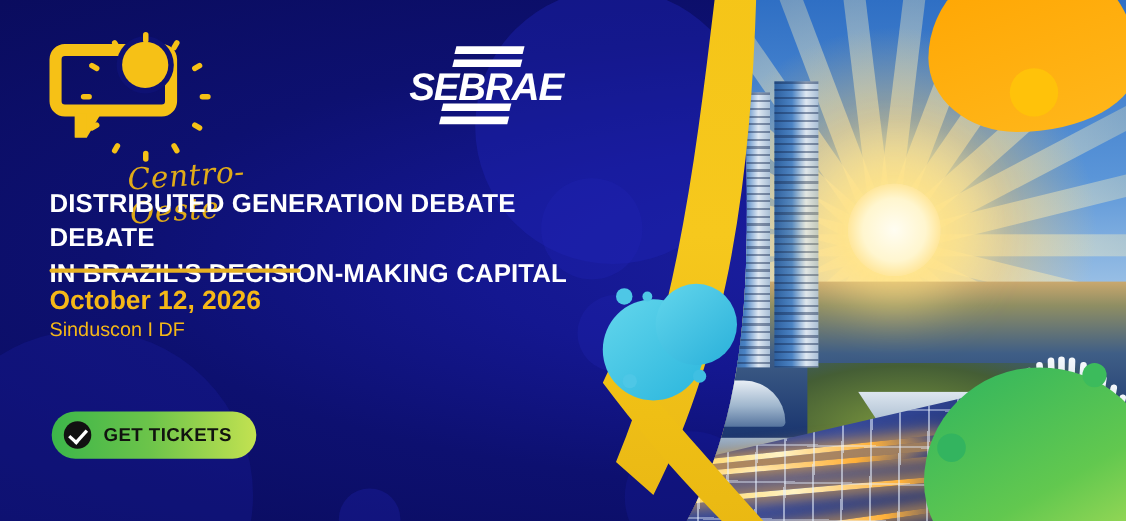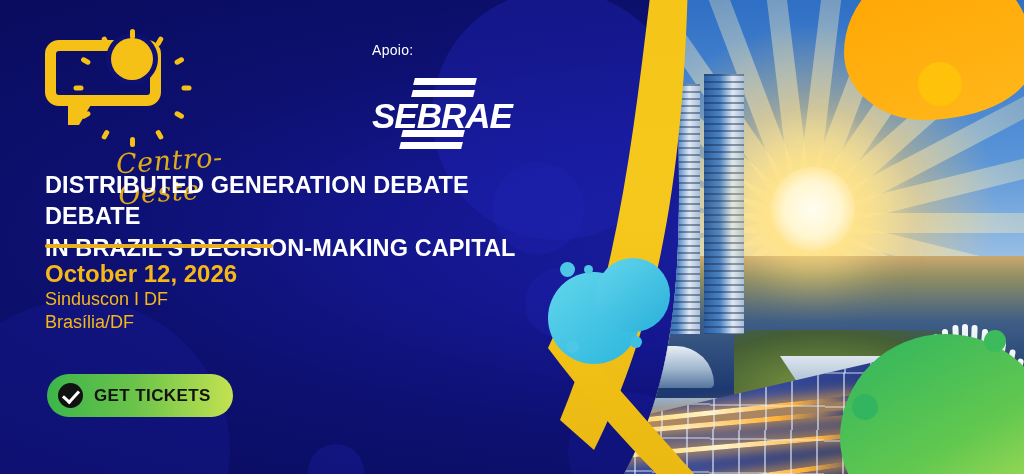--- a/index.html
+++ b/index.html
@@ -200,21 +200,21 @@
   .centro-word {
     position:absolute; left:72px; top:126px;
     font-family:"DejaVu Serif", serif;
     font-size:27px; font-style:italic; color:#e0ab18;
     letter-spacing:.5px; transform:rotate(-4deg);
   }
 
   
   .support { position:absolute; left:372px; top:42px; width:170px; }
   .support-label { font-size:14px; color:#ffffff; letter-spacing:.3px; }
-  .sebrae { position:relative; margin-top:20px; width:150px; height:74px; }
+  .sebrae { position:relative; margin-top:0; width:150px; height:74px; }
   .sbar { position:absolute; height:7px; background:#ffffff; transform:skewX(-14deg); }
   .sbar-1 { left:42px; top:0px;  width:62px; }
   .sbar-2 { left:40px; top:12px; width:62px; }
   .sbar-3 { left:30px; top:52px; width:62px; }
   .sbar-4 { left:28px; top:64px; width:62px; }
   .sebrae-word {
     position:absolute; left:0; top:18px;
     font-size:35px; font-weight:bold; font-style:italic;
     color:#ffffff; letter-spacing:-1px;
   }
@@ -377,41 +377,39 @@
           <span class="sun-ray" style="transform: rotate(180deg) translateY(-30px);"></span>
           <span class="sun-ray" style="transform: rotate(210deg) translateY(-30px);"></span>
           <span class="sun-ray" style="transform: rotate(240deg) translateY(-30px);"></span>
           <span class="sun-ray" style="transform: rotate(270deg) translateY(-30px);"></span>
           <span class="sun-ray" style="transform: rotate(300deg) translateY(-30px);"></span>
           <span class="sun-ray" style="transform: rotate(330deg) translateY(-30px);"></span>
         </div>
     </div>
 
     <div class="support">
-      <div class="support-label">Apoio:</div>
       <div class="sebrae">
         <span class="sbar sbar-1"></span>
         <span class="sbar sbar-2"></span>
         <span class="sebrae-word">SEBRAE</span>
         <span class="sbar sbar-3"></span>
         <span class="sbar sbar-4"></span>
       </div>
     </div>
 
     <div class="headline">
       <div>DISTRIBUTED GENERATION DEBATE DEBATE</div>
       <div>IN BRAZIL’S DECISION-MAKING CAPITAL</div>
     </div>
 
     <div class="rule"></div>
 
     <div class="date">October 12, 2026</div>
     <div class="venue">
       <div>Sinduscon I DF</div>
-      <div>Brasília/DF</div>
     </div>
 
     <div class="cta">
       <span class="check"></span>
       <span class="cta-label">GET TICKETS</span>
     </div>
 
   </div>
 </div>
 

